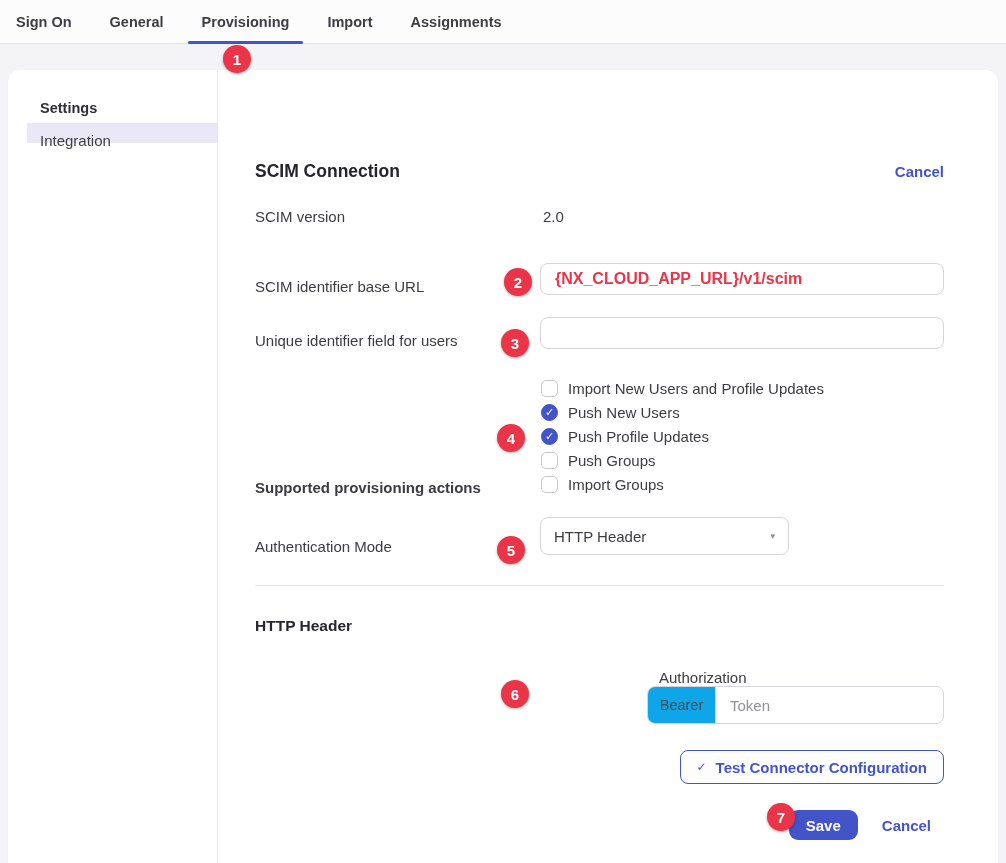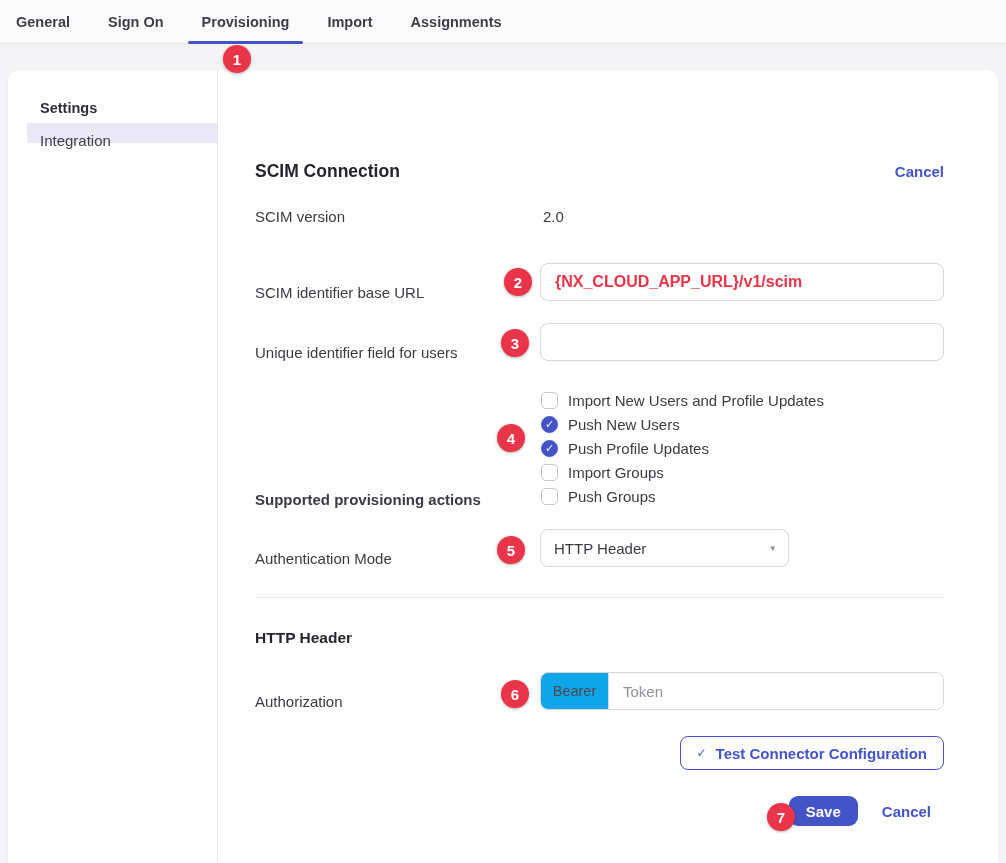--- a/index.html
+++ b/index.html
@@ -37,21 +37,21 @@
   .link { color:#4353c8; font-weight:700; font-size:15px; text-decoration:none; cursor:pointer; }
 
   .frow { display:flex; align-items:flex-end; }
   .flabel { width:285px; flex:none; font-size:15px; color:#3b3b42; padding-top:9px; }
   .fvalue { flex:1; min-width:0; }
   .frow.plain .flabel, .frow.plain .fvalue { padding-top:0; }
 
   .row-version { height:20px; margin-bottom:38px; }
   .row-version .fvalue { padding-left:3px; font-size:15px; color:#3b3b42; }
 
-  .text-input { width:100%; height:38px; border:1px solid #d5d5da; border-radius:8px;
+  .text-input { width:100%; height:32px; border:1px solid #d5d5da; border-radius:8px;
     padding:0 14px; font-size:15px; color:#3b3b42; background:#fff; outline:none;
     font-family:"Liberation Sans","DejaVu Sans",sans-serif; }
   .url-input { color:#ea3448; font-weight:700; font-size:16px; }
   .row-url { margin-bottom:22px; }
   .row-uid { margin-bottom:27px; }
 
   .checks { padding-left:1px; }
   .check-row { display:flex; align-items:center; height:24px; cursor:pointer; }
   .checkbox { width:17px; height:17px; border:1.5px solid #c8c8cd; border-radius:5px;
     background:#fff; margin-right:10px; flex:none; display:flex; align-items:center;
@@ -63,21 +63,21 @@
 
   .select-box { width:249px; height:38px; border:1px solid #d5d5da; border-radius:8px;
     padding:0 13px; display:flex; align-items:center; justify-content:space-between;
     font-size:15px; color:#3b3b42; cursor:pointer; background:#fff; }
   .caret { font-size:9px; color:#8b8b92; }
 
   .divider { height:1px; background:#e8e8ec; margin-top:30px; }
 
   .section-title { margin-top:30px; height:20px; line-height:20px;
     font-size:15.5px; font-weight:700; color:#26262c; }
-  .row-auth { margin-top:24px; }
+  .row-auth { margin-top:24px;flex-direction:column; }
   .input-group { display:flex; width:100%; height:38px; border:1px solid #d5d5da;
     border-radius:8px; overflow:hidden; background:#fff; }
   .input-prefix { width:68px; flex:none; background:#0ea5e9; border-right:1px solid #d9d9dd;
     display:flex; align-items:center; justify-content:center; font-size:14.5px; color:#4a4a51; }
   .input-group input { flex:1; border:none; outline:none; padding:0 14px; font-size:15px;
     color:#3b3b42; font-family:"Liberation Sans","DejaVu Sans",sans-serif; }
   .input-group input::placeholder { color:#8f8f96; }
 
   .test-row { margin-top:26px; display:flex; justify-content:flex-end; }
   .test-btn { height:34px; padding:0 16px; background:#fdfdfe; border:1px solid #4353c8;
@@ -95,22 +95,22 @@
   
   .badge { position:absolute; width:28px; height:28px; border-radius:50%;
     background:#ea3448; color:#fff; font-size:15px; font-weight:700;
     display:flex; align-items:center; justify-content:center;
     box-shadow:0 1px 3px rgba(0,0,0,.3); z-index:50; }
 </style>
 </head>
 <body>
 
 <div class="tabbar">
+  <div class="tab">Sign On</div>
   <div class="tab">General</div>
-  <div class="tab">Sign On</div>
   <div class="tab active">Provisioning</div>
   <div class="tab">Import</div>
   <div class="tab">Assignments</div>
 </div>
 
 <div class="card">
 
   <div class="sidebar">
     <div class="side-header">Settings</div>
     <div class="side-item selected">Integration</div>
@@ -152,25 +152,25 @@
         <div class="check-row checked">
           <span class="checkbox">✓</span>
           <span class="check-label">Push New Users</span>
         </div>
         <div class="check-row checked">
           <span class="checkbox">✓</span>
           <span class="check-label">Push Profile Updates</span>
         </div>
         <div class="check-row">
           <span class="checkbox"></span>
-          <span class="check-label">Import Groups</span>
+          <span class="check-label">Push Groups</span>
         </div>
         <div class="check-row">
           <span class="checkbox"></span>
-          <span class="check-label">Push Groups</span>
+          <span class="check-label">Import Groups</span>
         </div>
       </div>
     </div>
 
     <div class="frow">
       <div class="flabel">Authentication Mode</div>
       <div class="fvalue">
         <div class="select-box">
           <span>HTTP Header</span>
           <span class="caret">▾</span>

